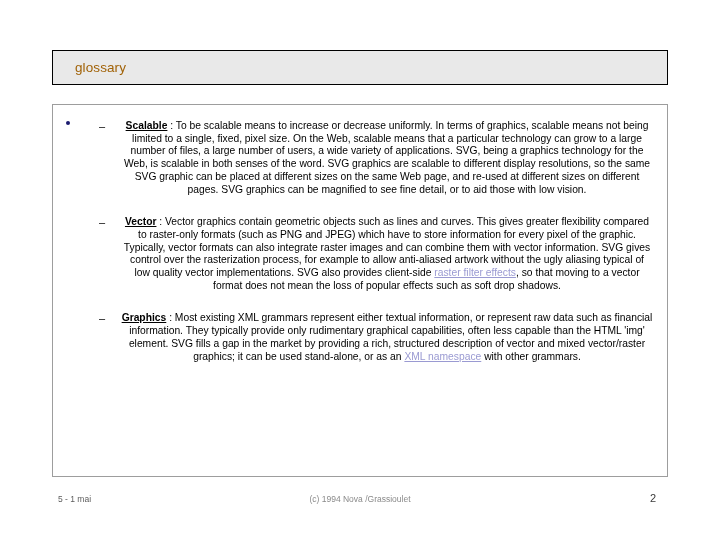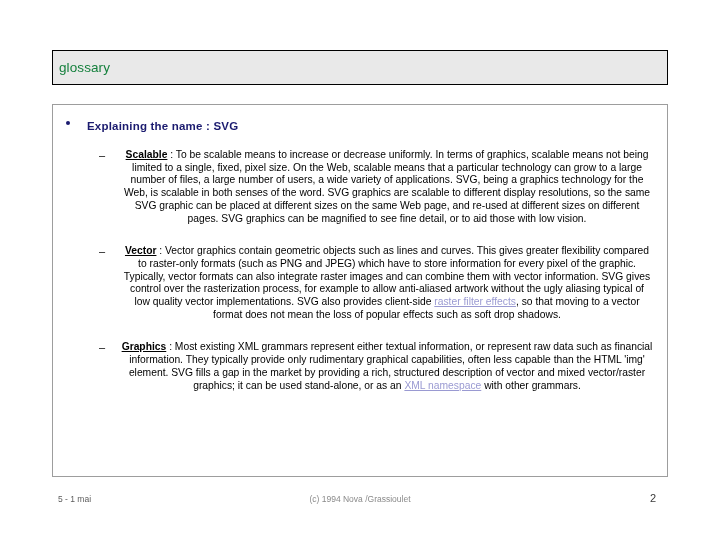--- a/index.html
+++ b/index.html
@@ -26,22 +26,22 @@
     width: 616px;
     height: 35px;
     background: #e9e9e9;
     border: 1px solid #000000;
     box-sizing: border-box;
     display: flex;
     align-items: center;
   }
   .title-text {
     font-size: 13.5px;
-    color: #15803d;
-    padding-left: 6px;
+    color: #a16207;
+    padding-left: 22px;
     letter-spacing: 0.1px;
   }
   
   .content-box {
     position: absolute;
     left: 52px;
     top: 104px;
     width: 616px;
     height: 373px;
     border: 1px solid #9d9d9d;
@@ -140,21 +140,20 @@
 <div class="slide">
 
   <div class="title-box">
     <span class="title-text">glossary</span>
   </div>
 
   <div class="content-box">
 
     <div class="level1">
       <span class="bullet"></span>
-      <span class="l1-text">Explaining the name : SVG</span>
     </div>
 
     <div class="l2-list">
 
       <div class="level2">
         <span class="dash">–</span>
         <div class="para"><span class="term">Scalable</span><span> : </span><span>To be scalable means to increase or decrease uniformly. In terms of graphics, scalable means not being limited to a single, fixed, pixel size. On the Web, scalable means that a particular technology can grow to a large number of files, a large number of users, a wide variety of applications. SVG, being a graphics technology for the Web, is scalable in both senses of the word. SVG graphics are scalable to different display resolutions, so the same SVG graphic can be placed at different sizes on the same Web page, and re-used at different sizes on different pages. SVG graphics can be magnified to see fine detail, or to aid those with low vision.</span></div>
       </div>
 
       <div class="level2">

